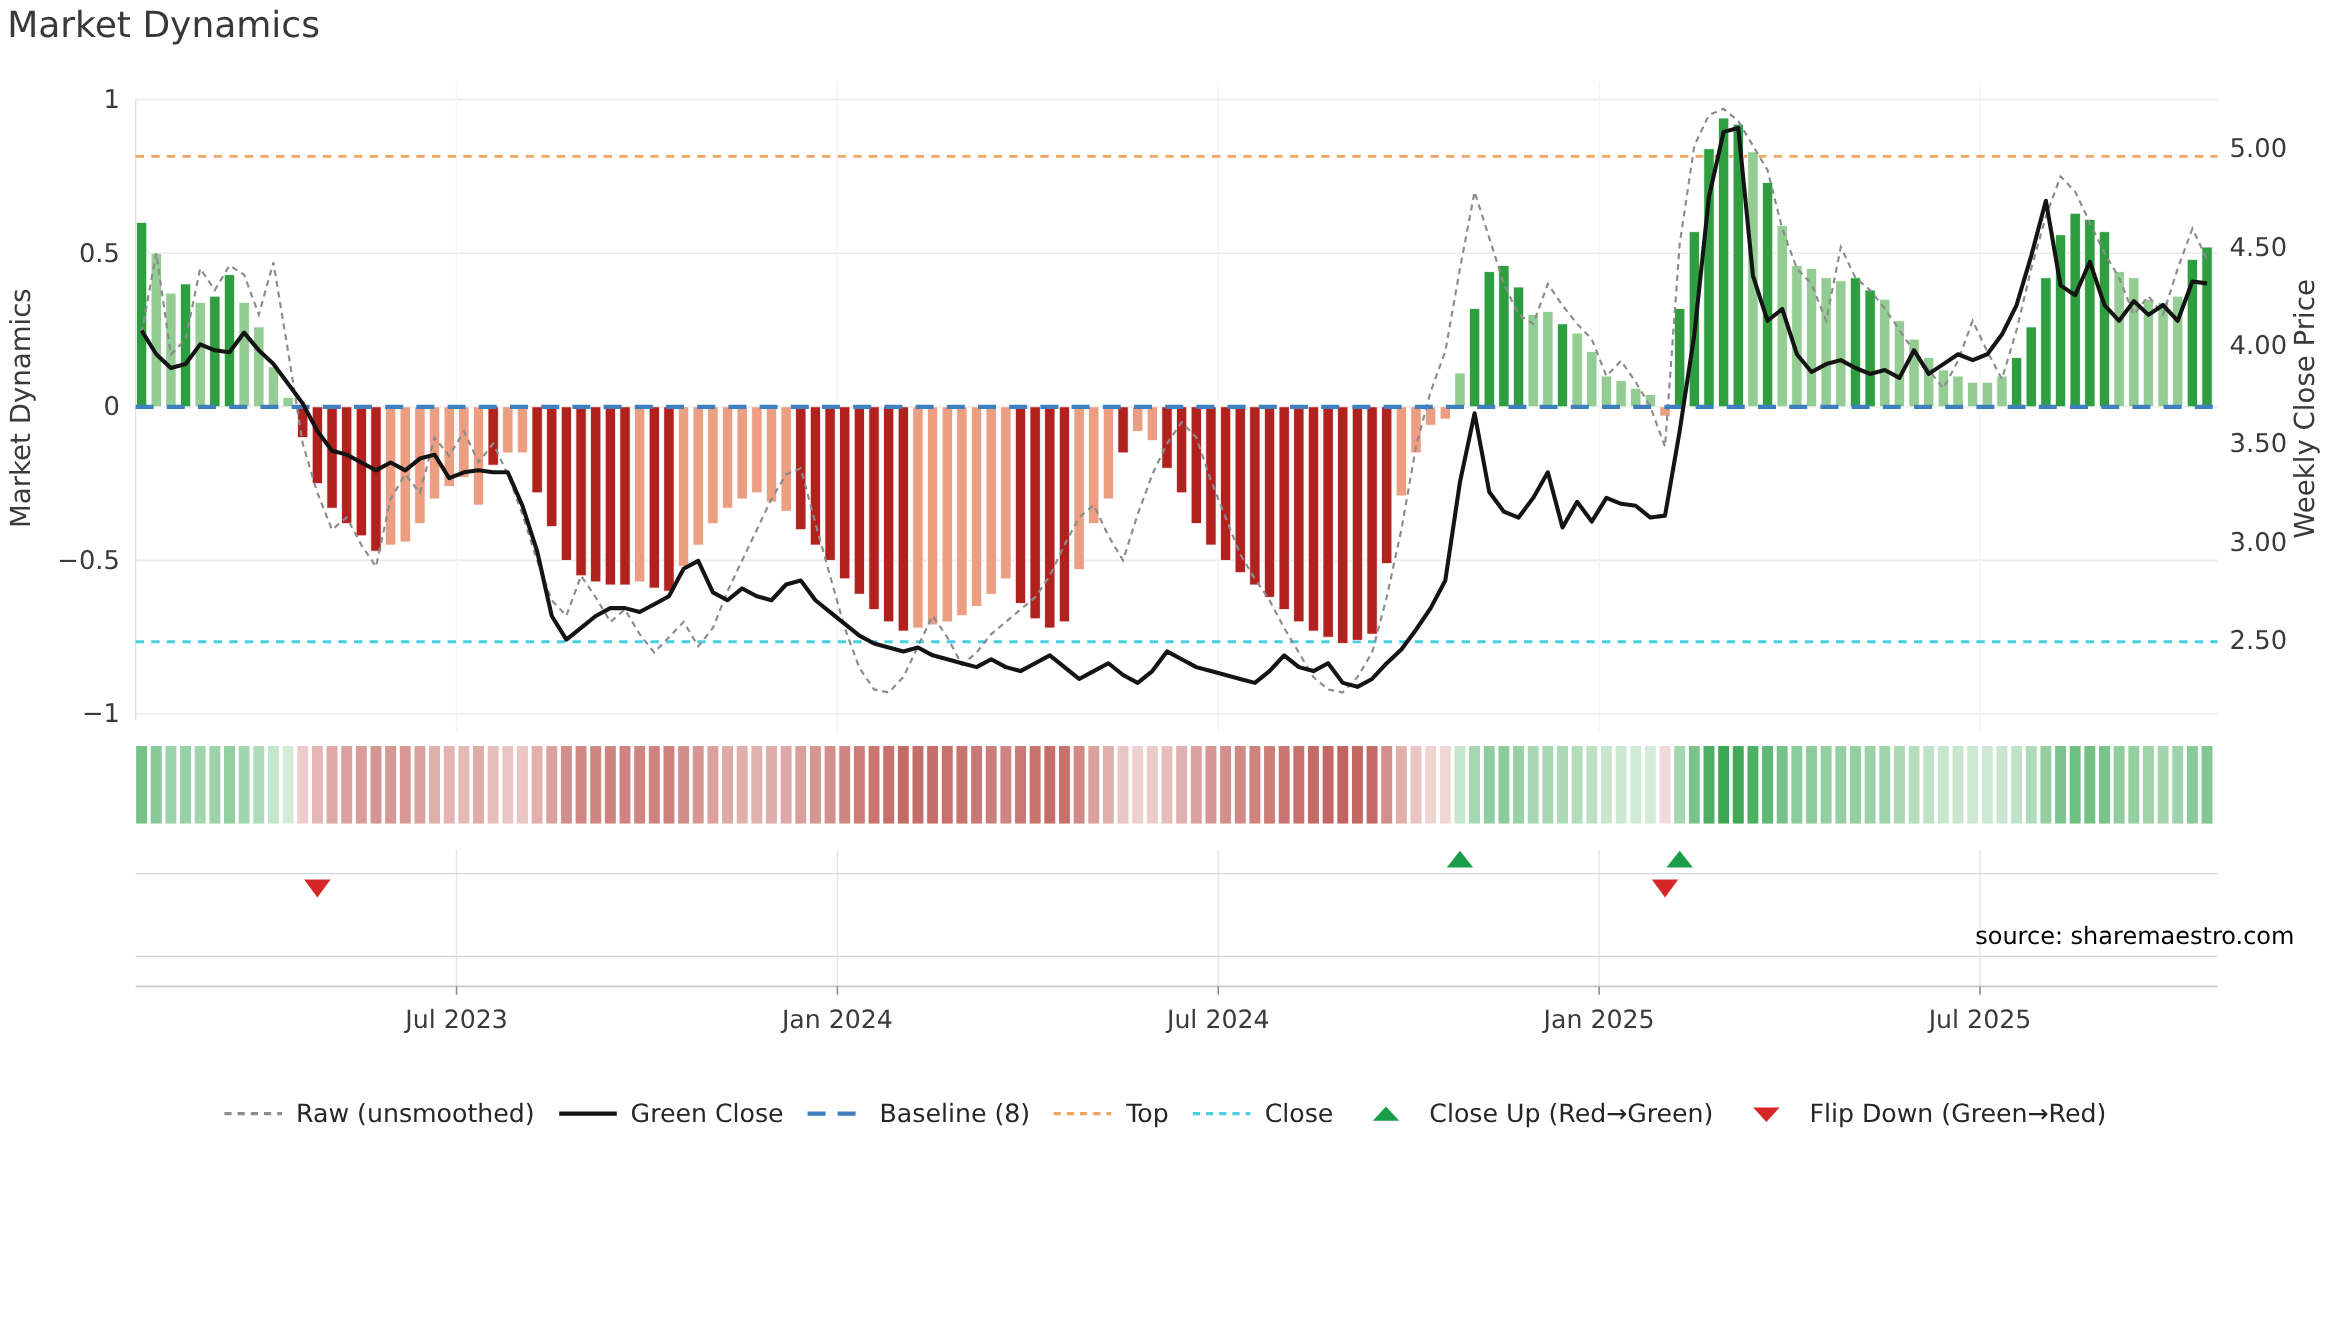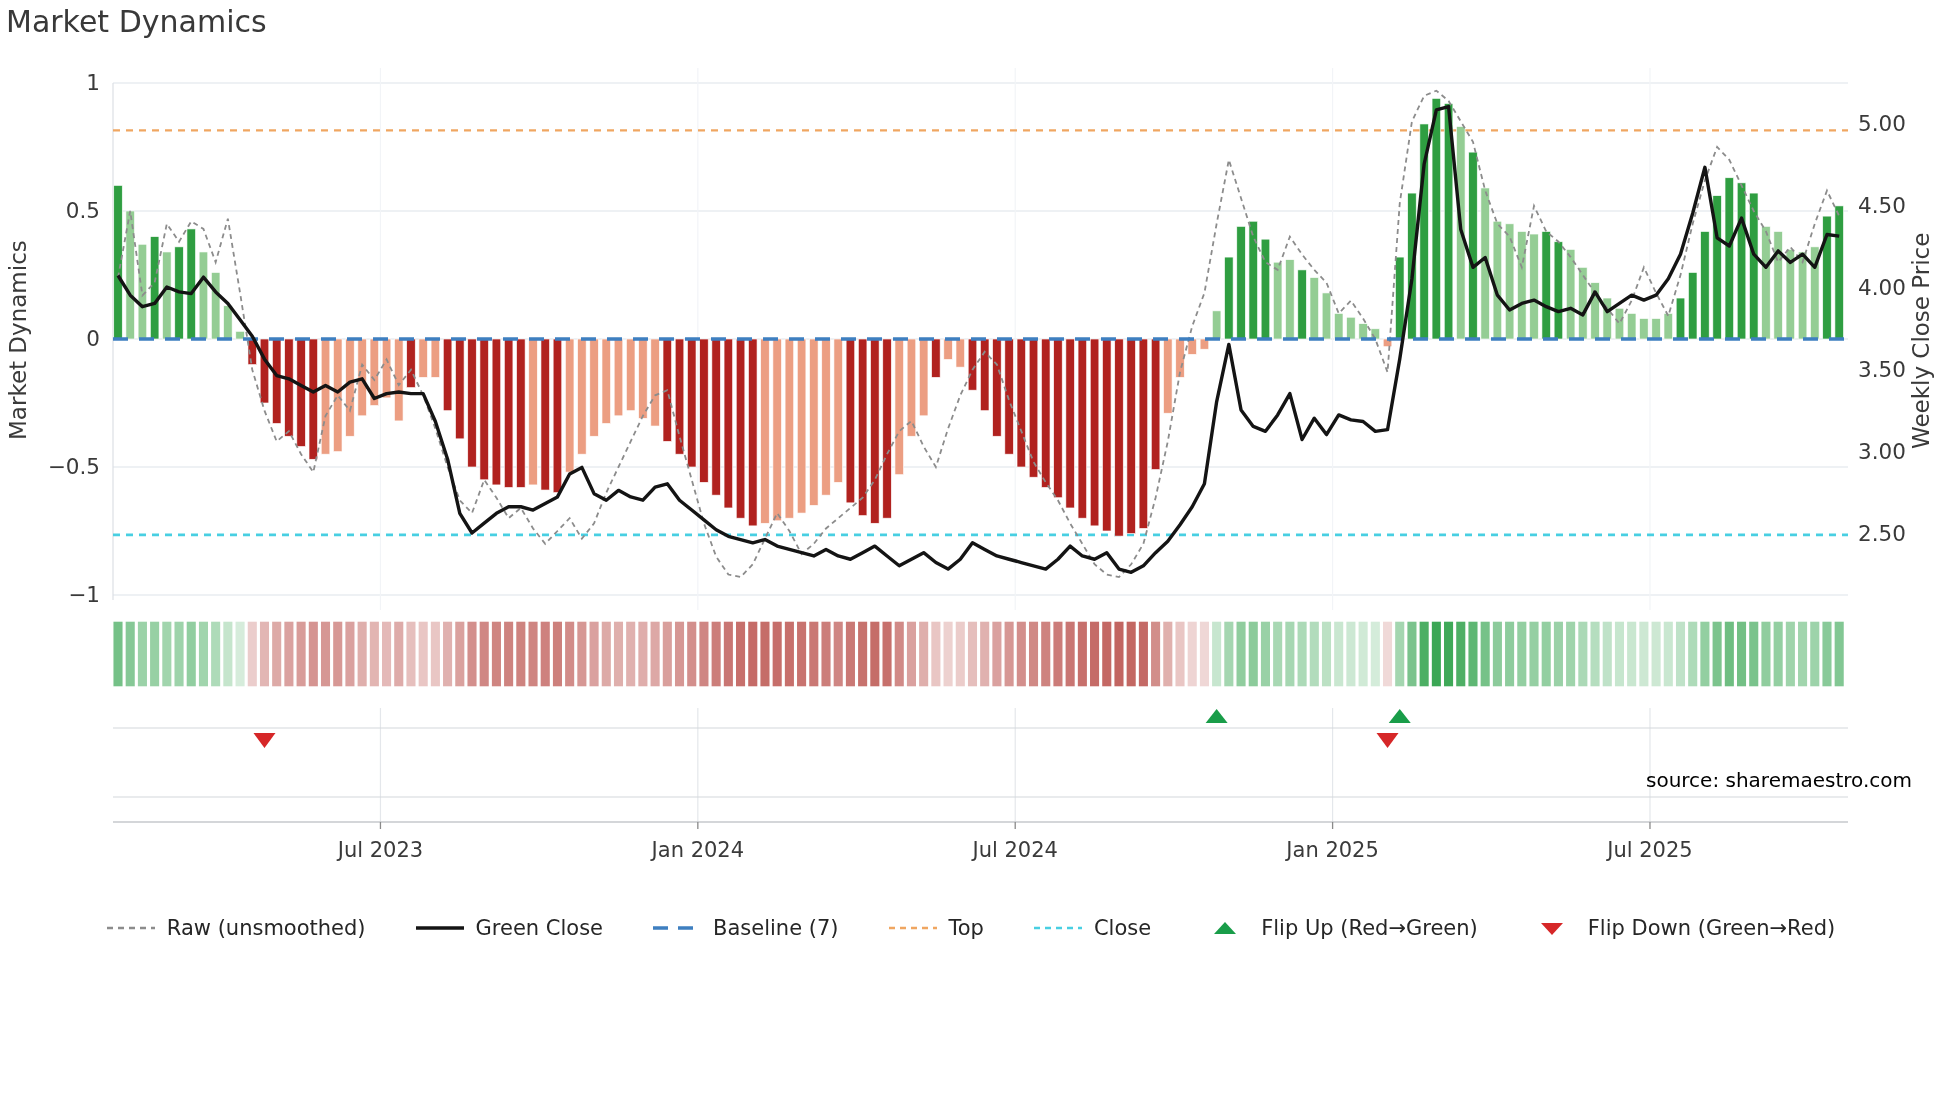--- a/index.html
+++ b/index.html
@@ -9,21 +9,21 @@
   .ylab-l{position:absolute;left:2px;top:68px;height:545px;width:32px;
           writing-mode:vertical-rl;transform:rotate(180deg);
           display:flex;align-items:center;justify-content:center;
           font-size:23px;color:#3a3a3a;}
   .ylab-r{position:absolute;right:2px;top:68px;height:545px;width:34px;
           writing-mode:vertical-rl;transform:rotate(180deg);
           display:flex;align-items:center;justify-content:center;
           font-size:23px;color:#3a3a3a;}
   .source{position:absolute;right:28px;top:768px;font-size:20px;color:#000000;}
   .legend{position:absolute;left:0;top:916px;width:100%;display:flex;
-          justify-content:center;align-items:flex-start;gap:48px;font-size:21px;color:#262626;}
+          justify-content:center;align-items:flex-start;gap:18px;font-size:21px;color:#262626;}
   .legend .li{display:flex;align-items:center;gap:10px;white-space:nowrap;}
   svg{position:absolute;left:0;top:0;}
   text{font-family:"DejaVu Sans","Liberation Sans",sans-serif;}
 </style>
 </head>
 <body>
 
 <div class="fig">
   <div class="title">Market Dynamics</div>
   <div class="ylab-l">Market Dynamics</div>
@@ -396,39 +396,39 @@
       <span class="li">
         <svg width="52" height="18" style="position: static;">
           <line x1="2" y1="9" x2="50" y2="9" stroke="#141414" stroke-width="3.5"></line>
         </svg>
         <span>Green Close</span>
       </span>
       <span class="li">
         <svg width="52" height="18" style="position: static;">
           <line x1="2" y1="9" x2="50" y2="9" stroke="#3e7fc0" stroke-width="3.5" stroke-dasharray="15 10"></line>
         </svg>
-        <span>Baseline (7)</span>
+        <span>Baseline (8)</span>
       </span>
       <span class="li">
         <svg width="52" height="18" style="position: static;">
           <line x1="2" y1="9" x2="50" y2="9" stroke="#f0a661" stroke-width="2.6" stroke-dasharray="6 5"></line>
         </svg>
         <span>Top</span>
       </span>
       <span class="li">
         <svg width="52" height="18" style="position: static;">
           <line x1="2" y1="9" x2="50" y2="9" stroke="#48cfe2" stroke-width="2.6" stroke-dasharray="6 5"></line>
         </svg>
         <span>Close</span>
       </span>
       <span class="li">
         <svg width="52" height="18" style="position: static;">
           <polygon points="26,3 15,15 37,15" fill="#199d49"></polygon>
         </svg>
-        <span>Flip Up (Red→Green)</span>
+        <span>Close Up (Red→Green)</span>
       </span>
       <span class="li">
         <svg width="52" height="18" style="position: static;">
           <polygon points="15,4 37,4 26,16" fill="#d62728"></polygon>
         </svg>
         <span>Flip Down (Green→Red)</span>
       </span>
     </div>
 </div>
 

